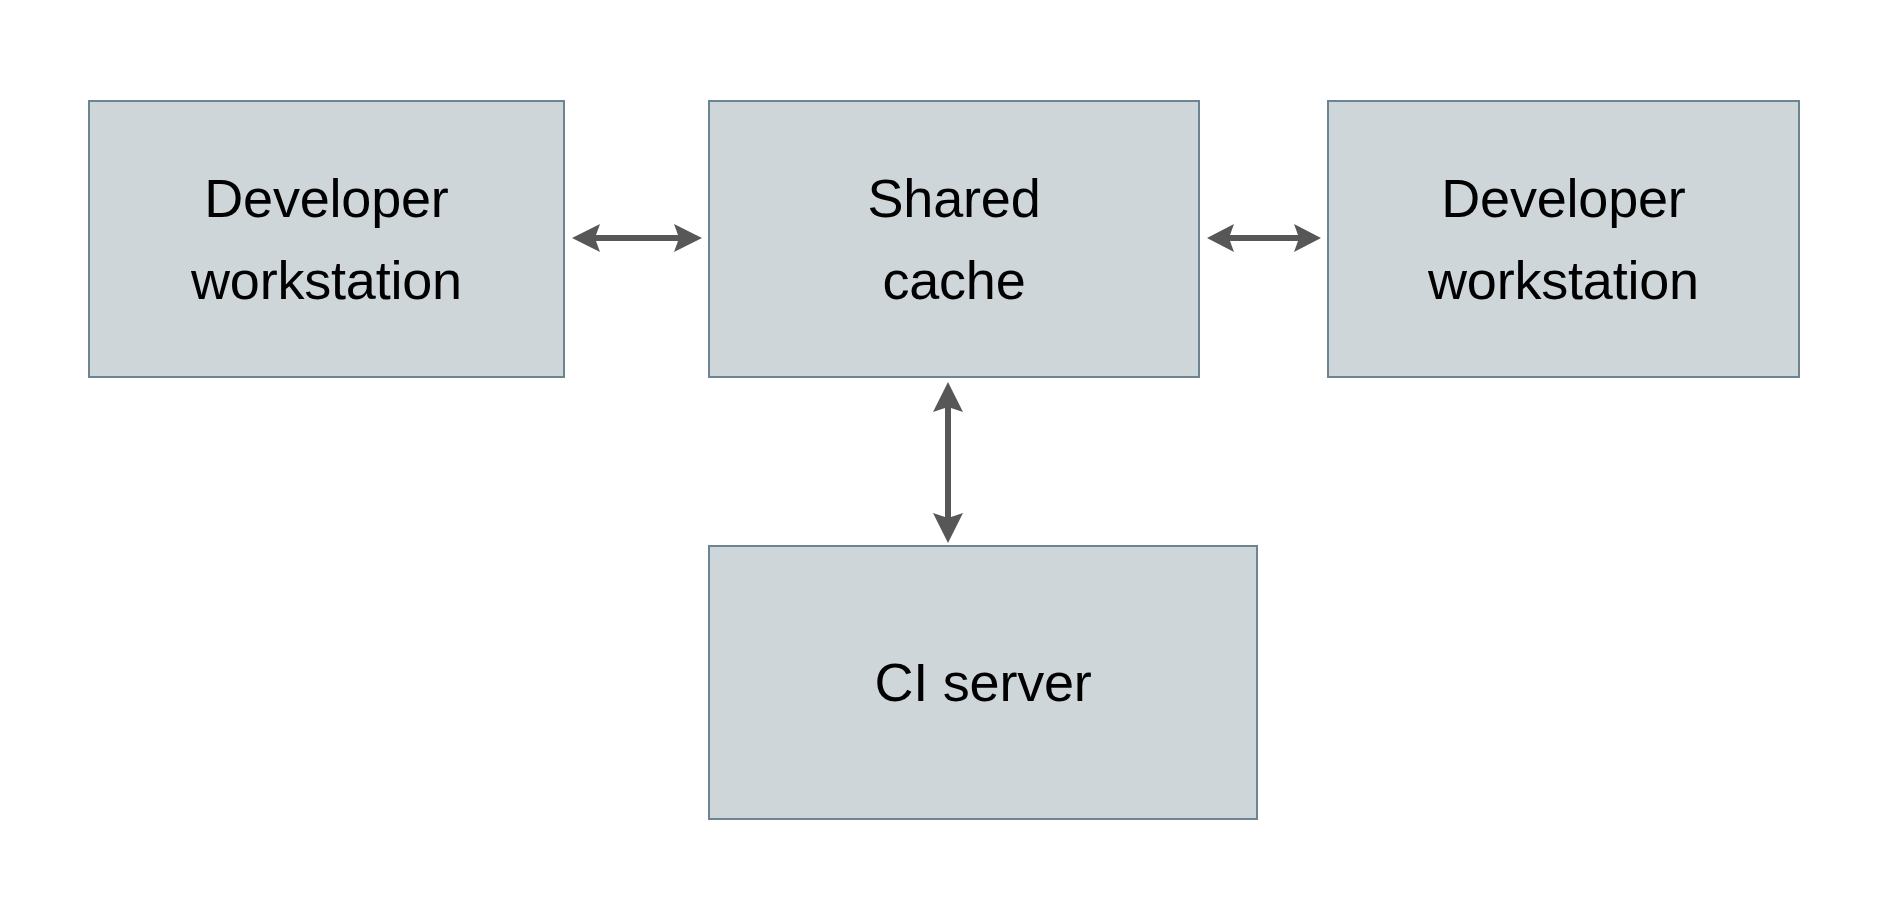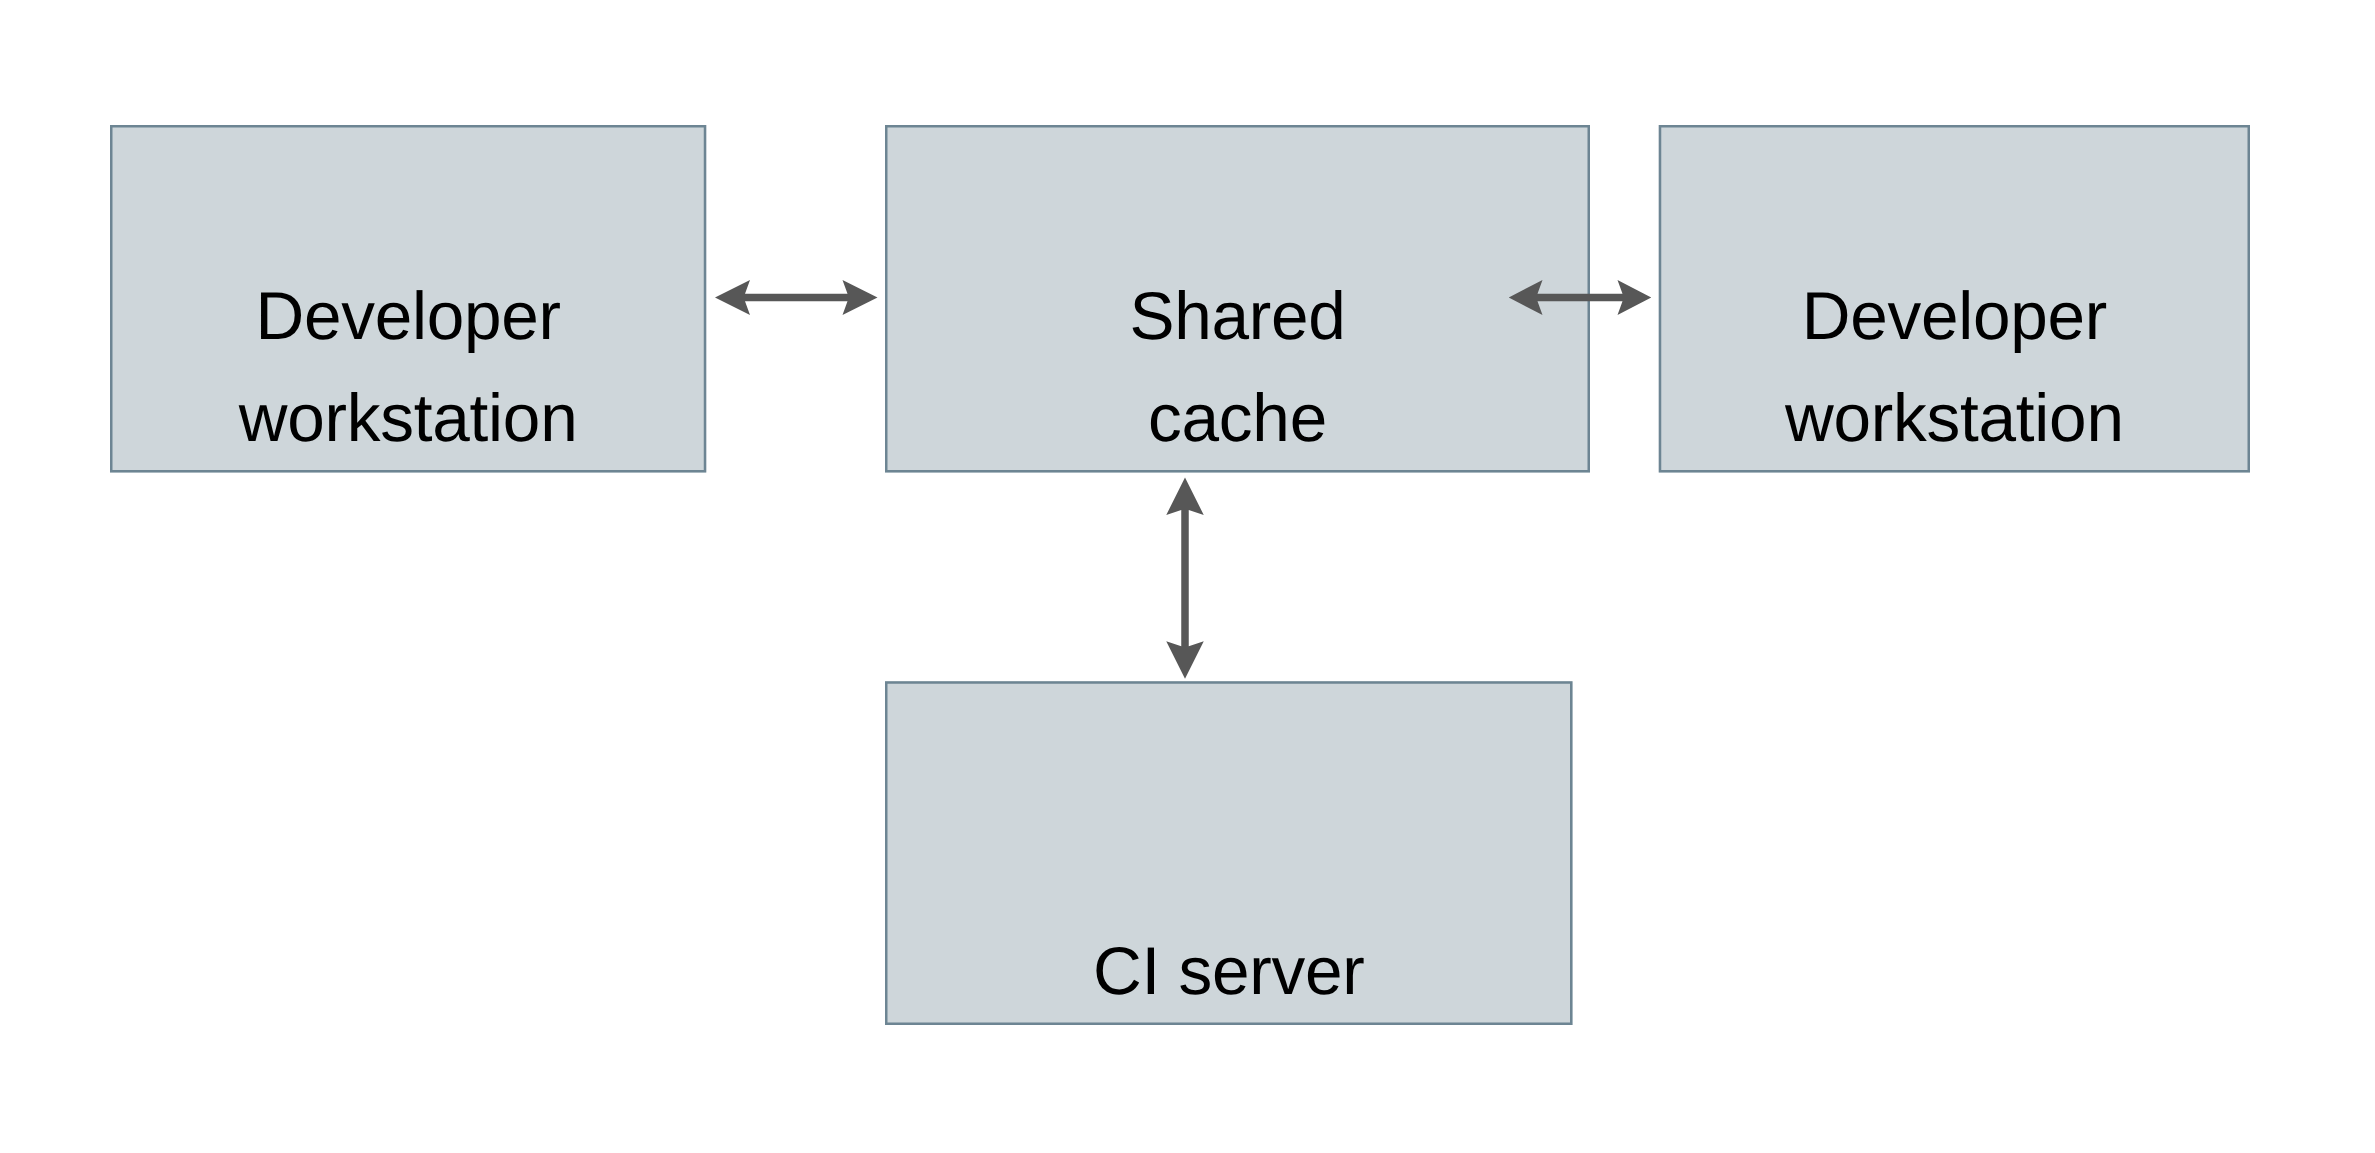--- a/index.html
+++ b/index.html
@@ -19,21 +19,21 @@
     width: 1900px;
     height: 922px;
     background: #ffffff;
   }
   .node {
     position: absolute;
     box-sizing: border-box;
     background: #ced6da;
     border: 2px solid #6d8593;
     display: flex;
-    align-items: flex-end;
+    align-items: center;
     justify-content: center;
     text-align: center;
   }
   .node-label {
     font-family: "Liberation Sans", sans-serif;
     font-size: 54px;
     line-height: 1.52;
     color: #000000;
     letter-spacing: -0.2px;
     white-space: pre-line;
@@ -43,21 +43,21 @@
     position: absolute;
     overflow: visible;
   }
   .edge svg {
     display: block;
     overflow: visible;
   }
 
   
   #node-dev-left   { left: 88px;   top: 100px; width: 477px; height: 278px; }
-  #node-shared     { left: 708px;  top: 100px; width: 564px; height: 278px; }
+  #node-shared     { left: 708px;  top: 100px; width: 492px; height: 278px; }
   #node-dev-right  { left: 1327px; top: 100px; width: 473px; height: 278px; }
   #node-ci         { left: 708px;  top: 545px; width: 550px; height: 275px; }
 
   
   #edge-left-horizontal  { left: 566px;  top: 216px; width: 142px; height: 44px; }
   #edge-right-horizontal { left: 1201px; top: 216px; width: 126px; height: 44px; }
   #edge-vertical         { left: 926px;  top: 379px; width: 44px;  height: 167px; }
 </style>
 </head>
 <body>

